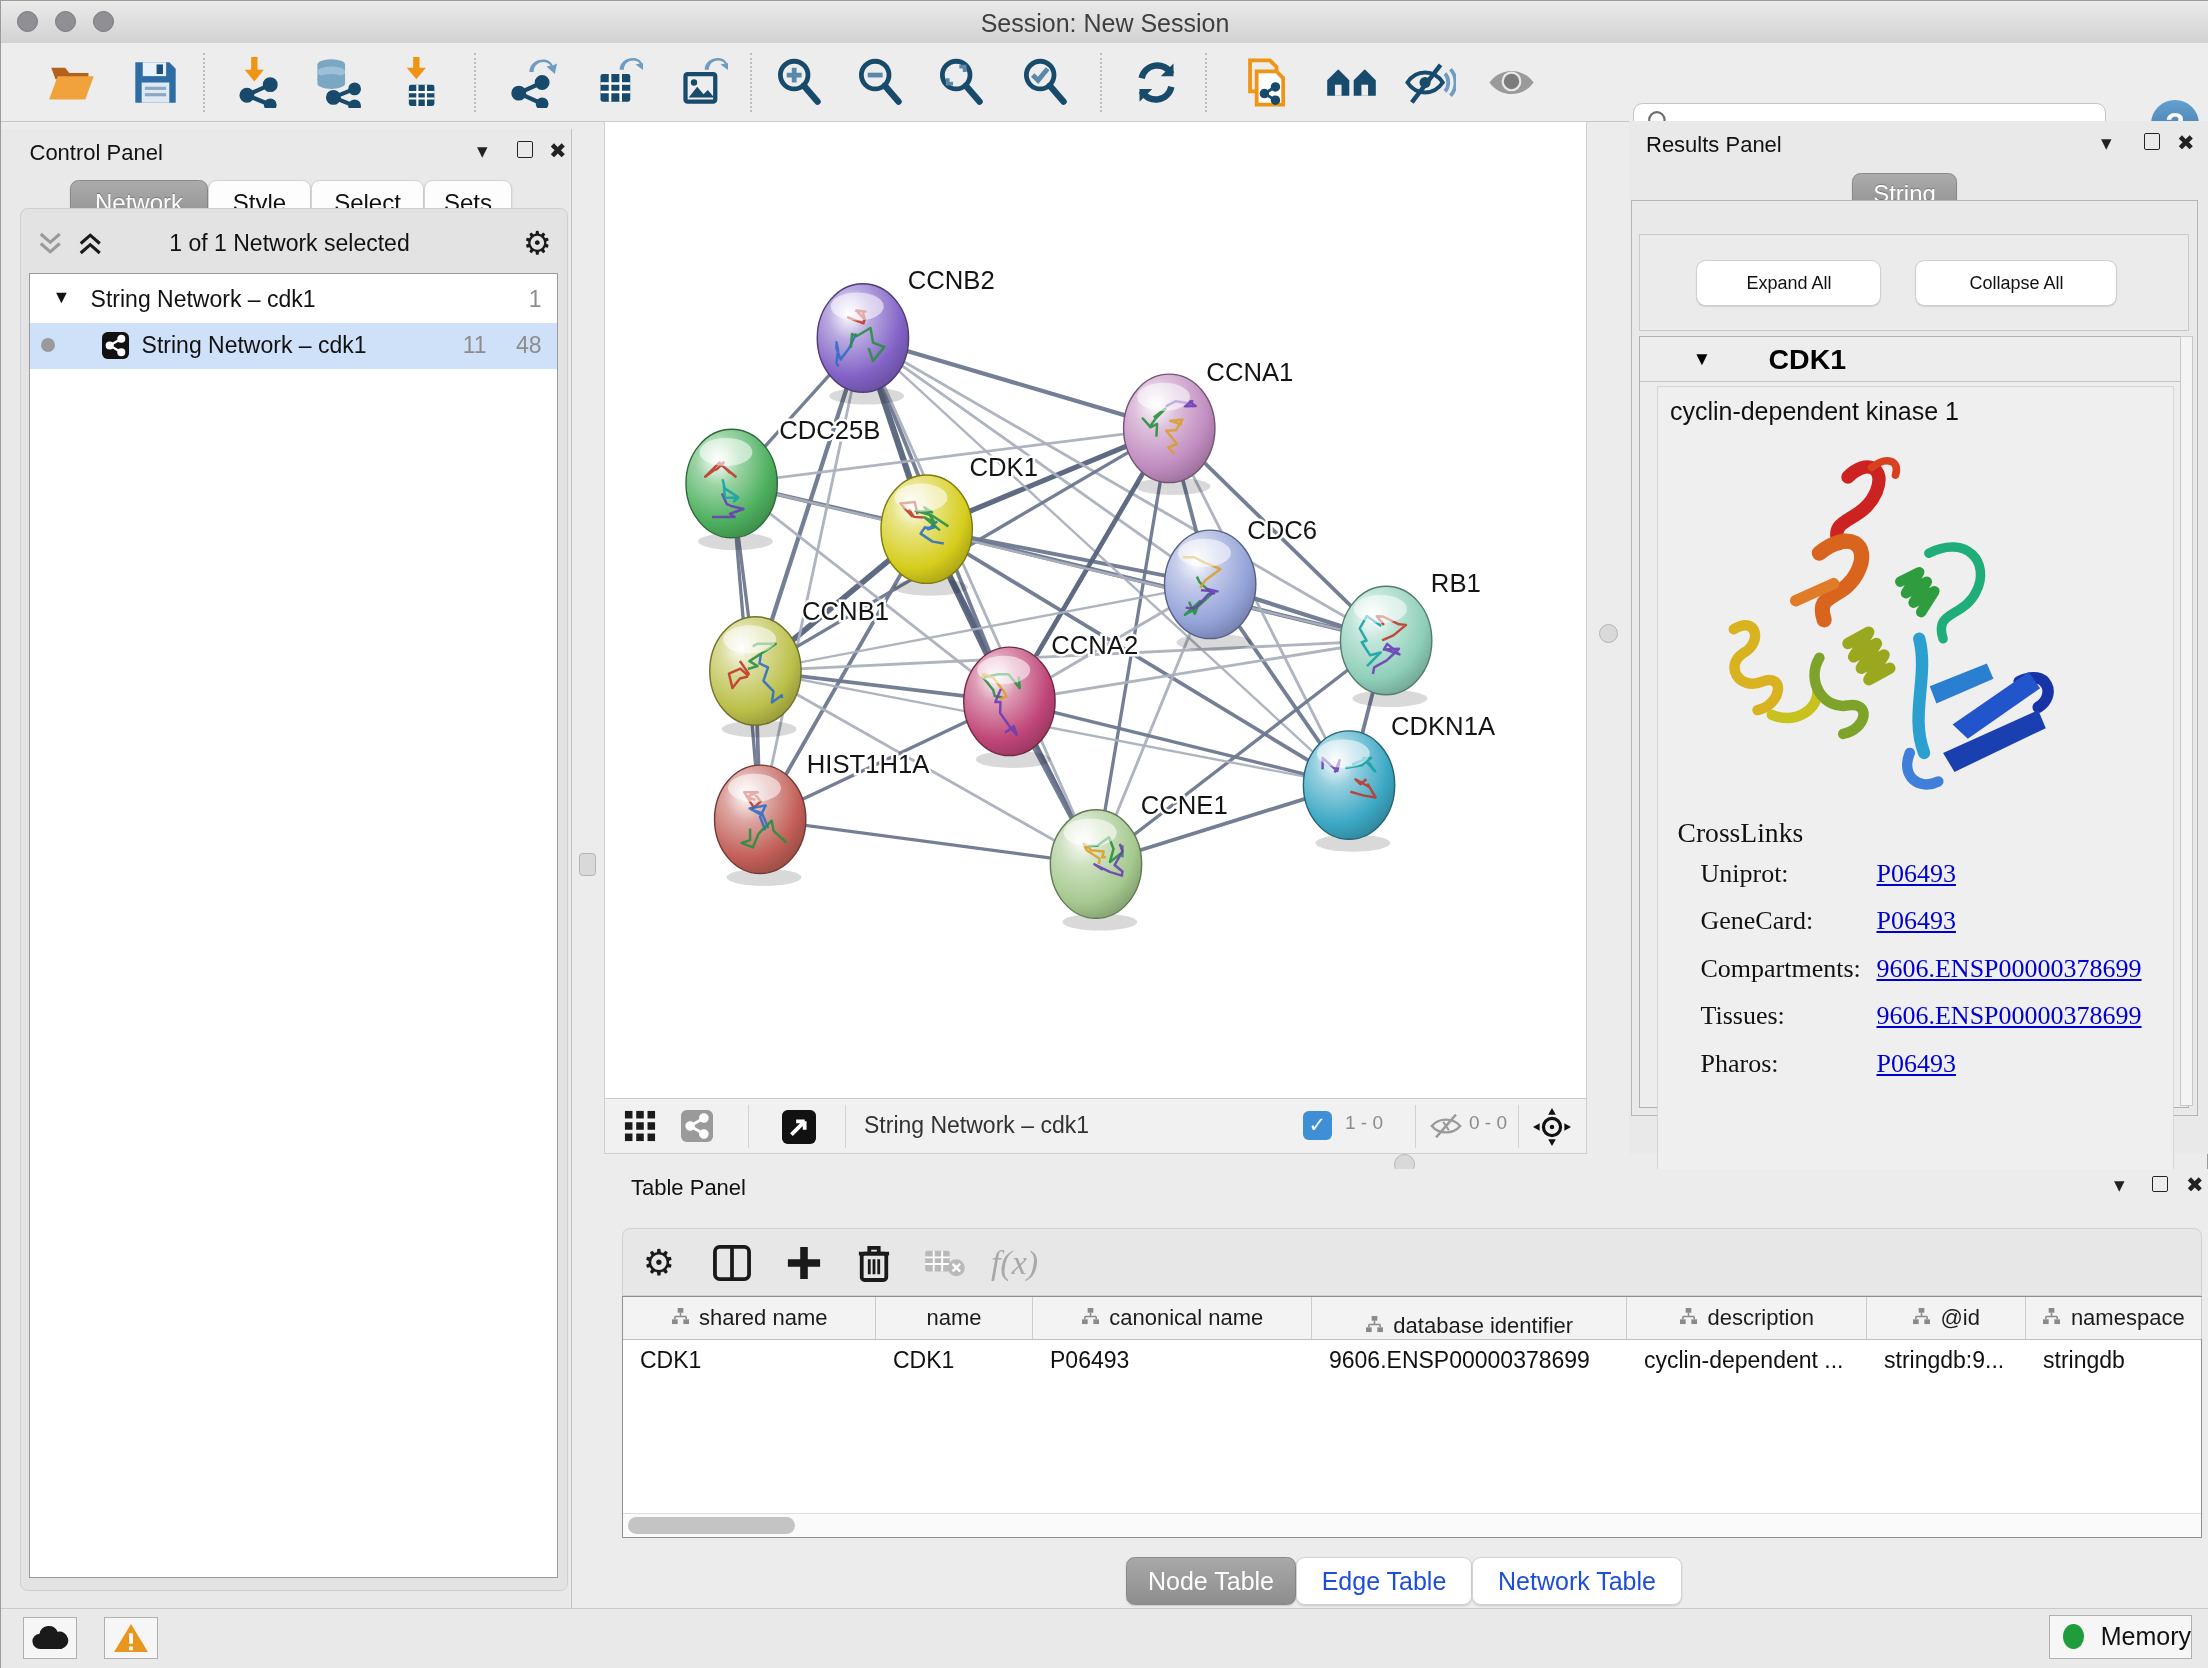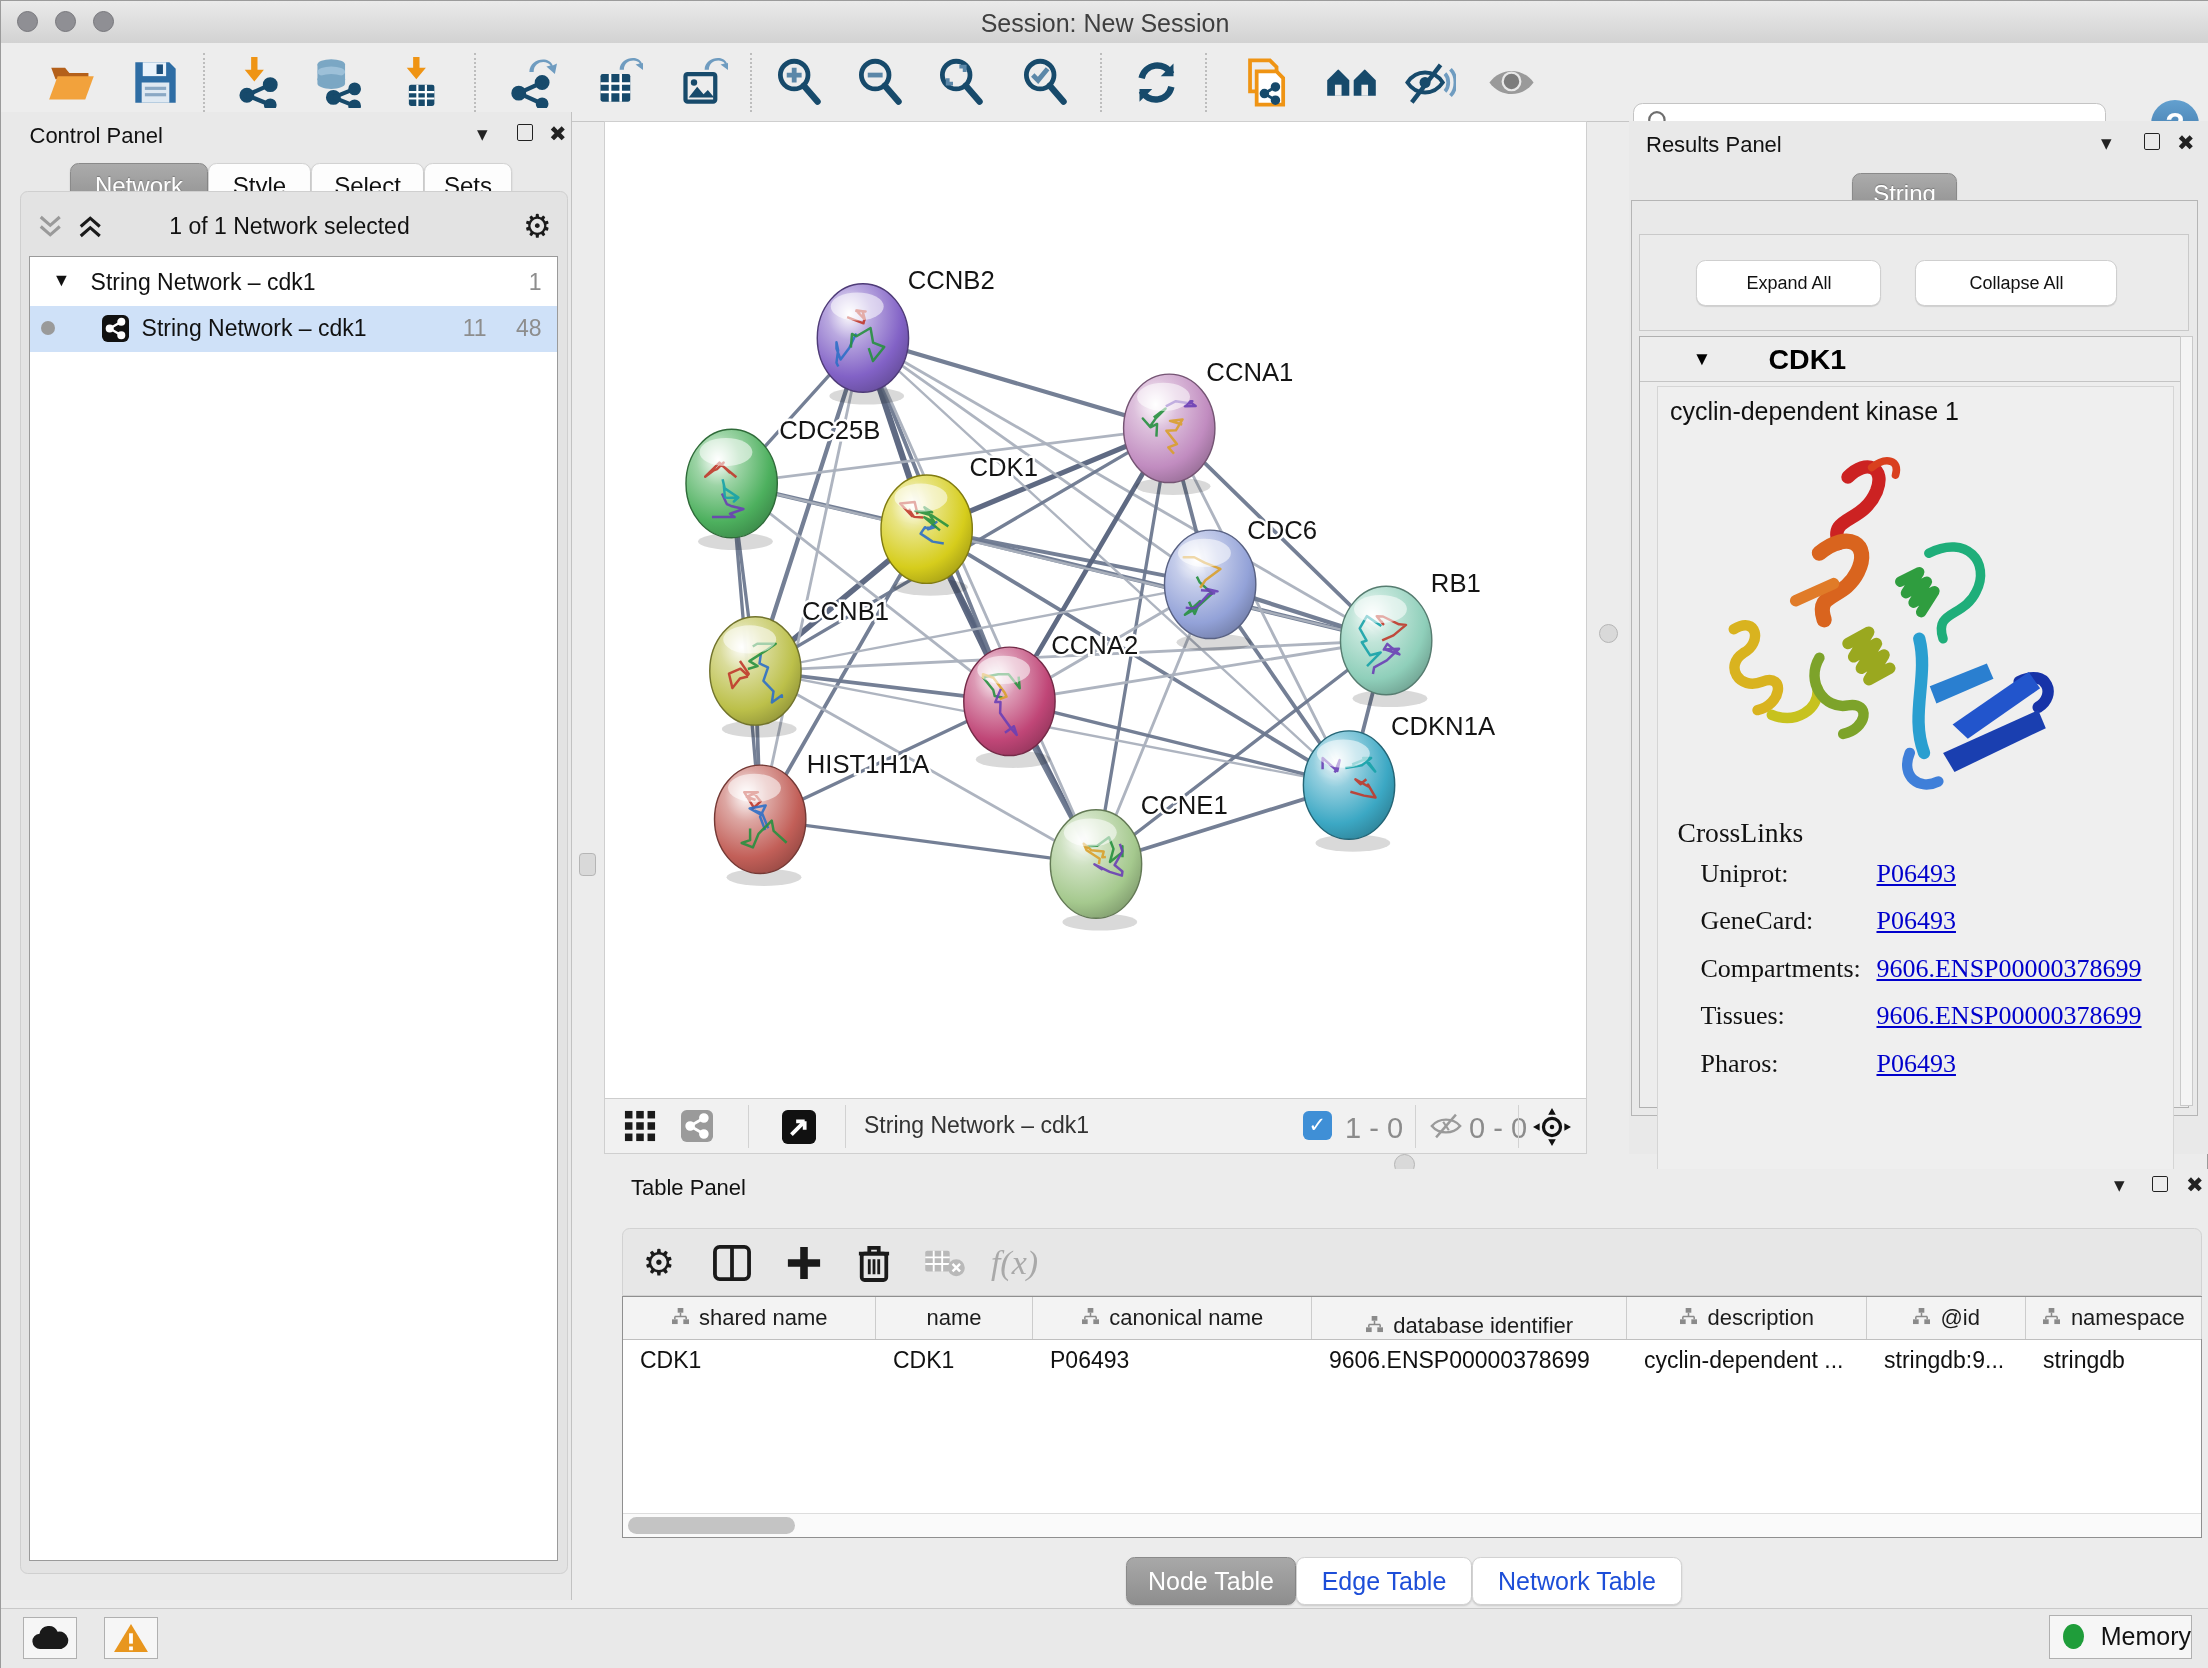--- a/index.html
+++ b/index.html
@@ -32,40 +32,40 @@
   .pheader{position:absolute;font-size:22px;color:#111;}
   .pctl{position:absolute;font-size:21px;color:#222;cursor:pointer;}
   .sqico{position:absolute;width:14.3px;height:14.3px;border:1.9px solid #222;border-radius:1.9px;cursor:pointer;}
   .tab{position:absolute;height:46px;border-radius:8.6px;background:#fdfdfd;border:1px solid #d2d2d2;
     color:#111;font-size:24px;display:flex;align-items:center;justify-content:center;
     box-sizing:border-box;cursor:pointer;box-shadow:0 1px 1.9px rgba(0,0,0,.15);}
   .tab.sel{background:linear-gradient(#ababab,#8f8f8f);color:#fff;border-color:#8a8a8a;
     text-shadow:0 -1px 1px rgba(0,0,0,.25);}
 
   
-  .cpanel{position:absolute;left:0;top:111px;width:571px;height:1488px;background:#e9e9e9;
+  .cpanel{position:absolute;left:0;top:128px;width:571px;height:1488px;background:#e9e9e9;
     border-right:1px solid #c2c2c2;box-sizing:border-box;}
   .cpinner{position:absolute;left:19px;top:79px;width:546px;height:1381px;background:#e3e3e3;
     border:1px solid #cfcfcf;border-radius:7.6px;}
   .cpstatus{position:absolute;left:0;top:13.3px;width:100%;height:42px;font-size:23px;color:#111;}
   .treebox{position:absolute;left:7.6px;top:64px;width:529px;height:1305px;background:#fff;
     border:1.9px solid #9a9a9a;box-sizing:border-box;}
   .trow{position:absolute;left:0;width:100%;height:46px;font-size:23px;color:#111;cursor:pointer;}
   .trow.sel{background:#cfe1f8;}
   .tnum{position:absolute;font-size:23px;color:#8d8d8d;}
   .shareblk{position:absolute;width:27px;height:27px;background:#111;border-radius:5.7px;}
 
   
   .netregion{position:absolute;left:603px;top:120px;width:983px;height:1033px;background:#fff;
     border:1px solid #cfcfcf;box-sizing:border-box;}
   .netbar{position:absolute;left:0;bottom:0;width:100%;height:54px;background:#f1f1f1;
     border-top:1px solid #cdcdcd;}
   .nbv{position:absolute;top:5.7px;height:43px;border-left:1px solid #d2d2d2;}
   .netname{position:absolute;left:259px;top:13.3px;font-size:23px;color:#333;}
-  .cnttxt{position:absolute;top:13.3px;font-size:29px;color:#8b8b8b;}
+  .cnttxt{position:absolute;top:13.3px;font-size:19px;color:#8b8b8b;}
   .checkbox{position:absolute;left:698px;top:12.4px;width:28.5px;height:28.5px;background:#3f8fd6;
     border-radius:5.7px;color:#fff;font-size:21px;font-weight:bold;text-align:center;line-height:28.5px;cursor:pointer;}
   .vhandle{position:absolute;background:#d9d9d9;border:1px solid #b5b5b5;box-sizing:border-box;}
 
   
   .results{position:absolute;left:1628px;top:120px;width:580px;height:1033px;background:#e9e9e9;}
   .rpbox{position:absolute;left:1.9px;top:79px;width:567px;height:916px;background:#e9e9e9;
     border:1.9px solid #b5b5b5;box-sizing:border-box;}
   .rbtnbox{position:absolute;left:7.6px;top:33px;width:550px;height:97px;background:#ebebeb;
     border:1px solid #c9c9c9;box-sizing:border-box;}

